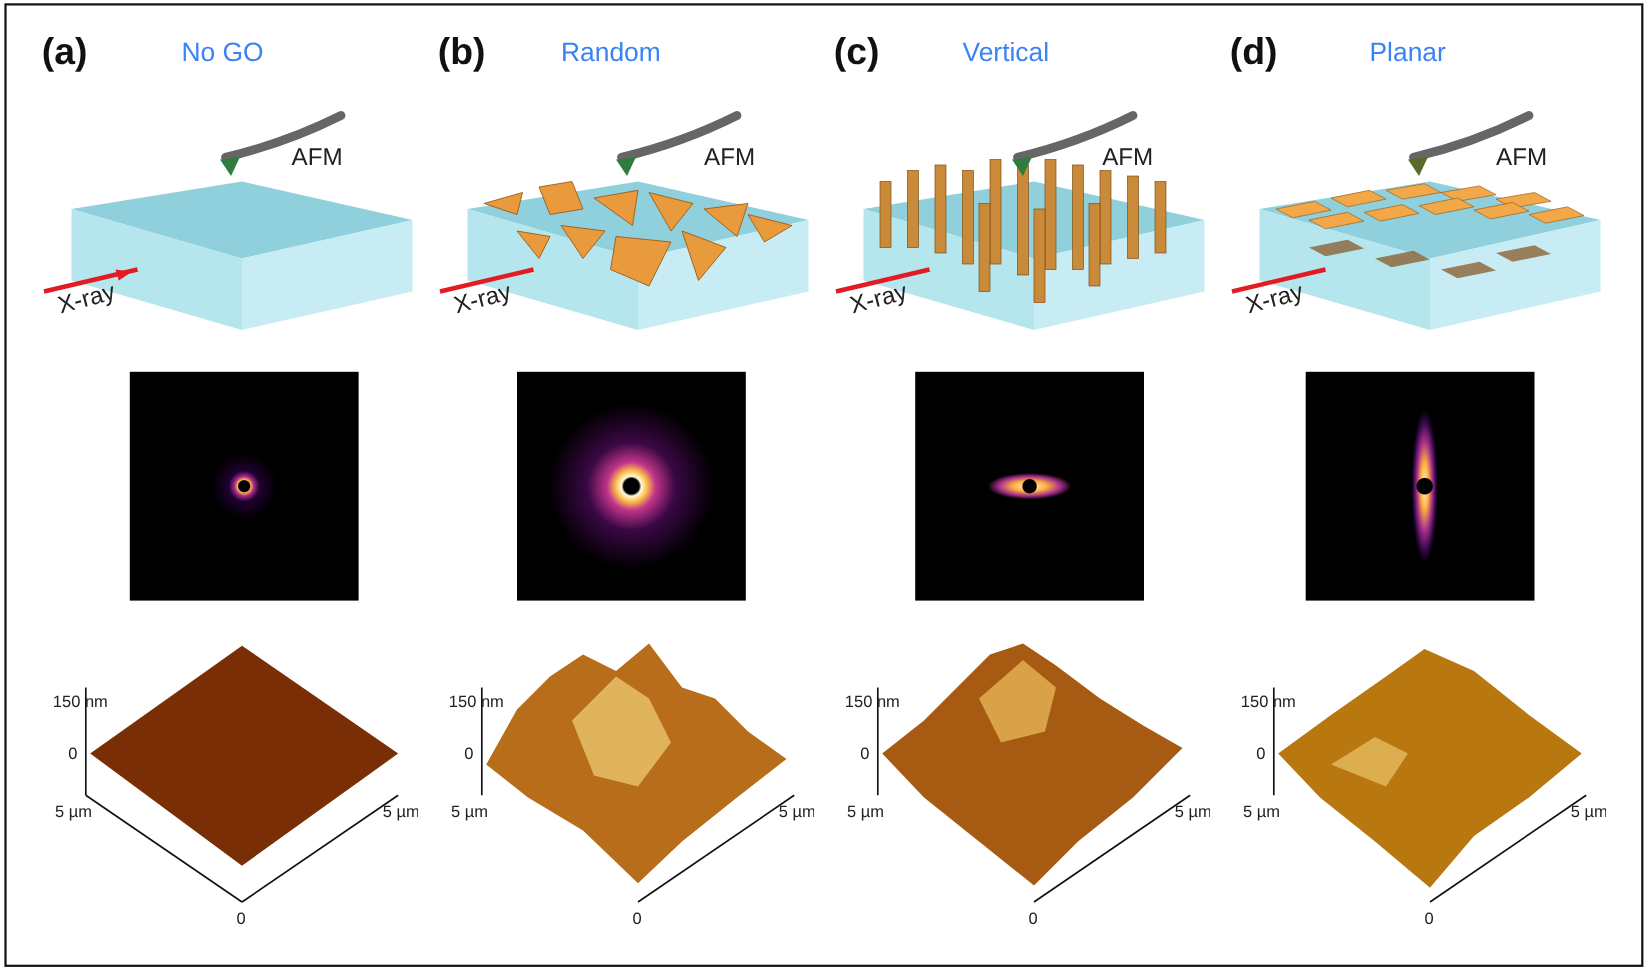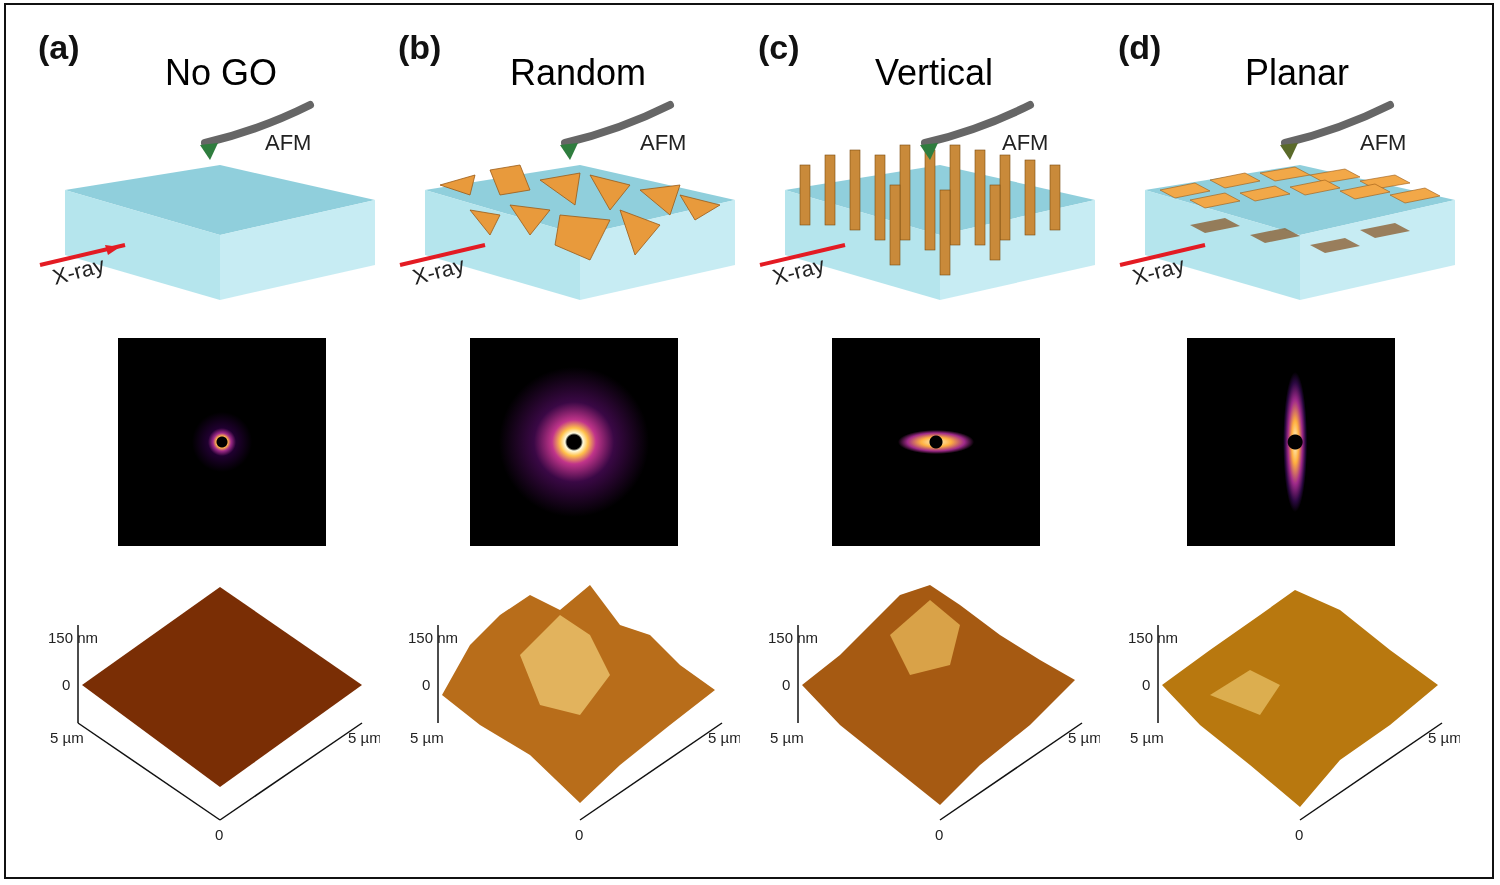--- a/index.html
+++ b/index.html
@@ -1,20 +1,20 @@
 <!DOCTYPE html>
 <html><head>
 <meta charset="utf-8">
 <style>
   html,body{margin:0;padding:0;background:#fff;}
   body{width:1500px;height:885px;position:relative;overflow:hidden;font-family:"Liberation Sans",sans-serif;}
   .frame{position:absolute;left:4px;top:3px;width:1490px;height:876px;border:2.5px solid #111;box-sizing:border-box;}
   .panel{position:absolute;top:0;width:360px;height:885px;}
   .plabel{position:absolute;top:28px;font-weight:bold;font-size:34px;color:#111;}
-  .ptitle{position:absolute;top:52px;font-size:36px;color:#000000;}
+  .ptitle{position:absolute;top:34px;font-size:24px;color:#3b82f6;}
   .schem{position:absolute;left:0;top:95px;width:360px;height:215px;}
   .saxs{position:absolute;background:#000;width:208px;height:208px;}
   .afm{position:absolute;left:0;top:575px;width:360px;height:300px;}
   .afm-txt{font-family:"Liberation Sans",sans-serif;font-size:15px;fill:#222;}
   .ann{font-family:"Liberation Sans",sans-serif;font-size:22px;fill:#222;}
 </style>
 </head>
 <body>
 
 <div class="frame"></div>

